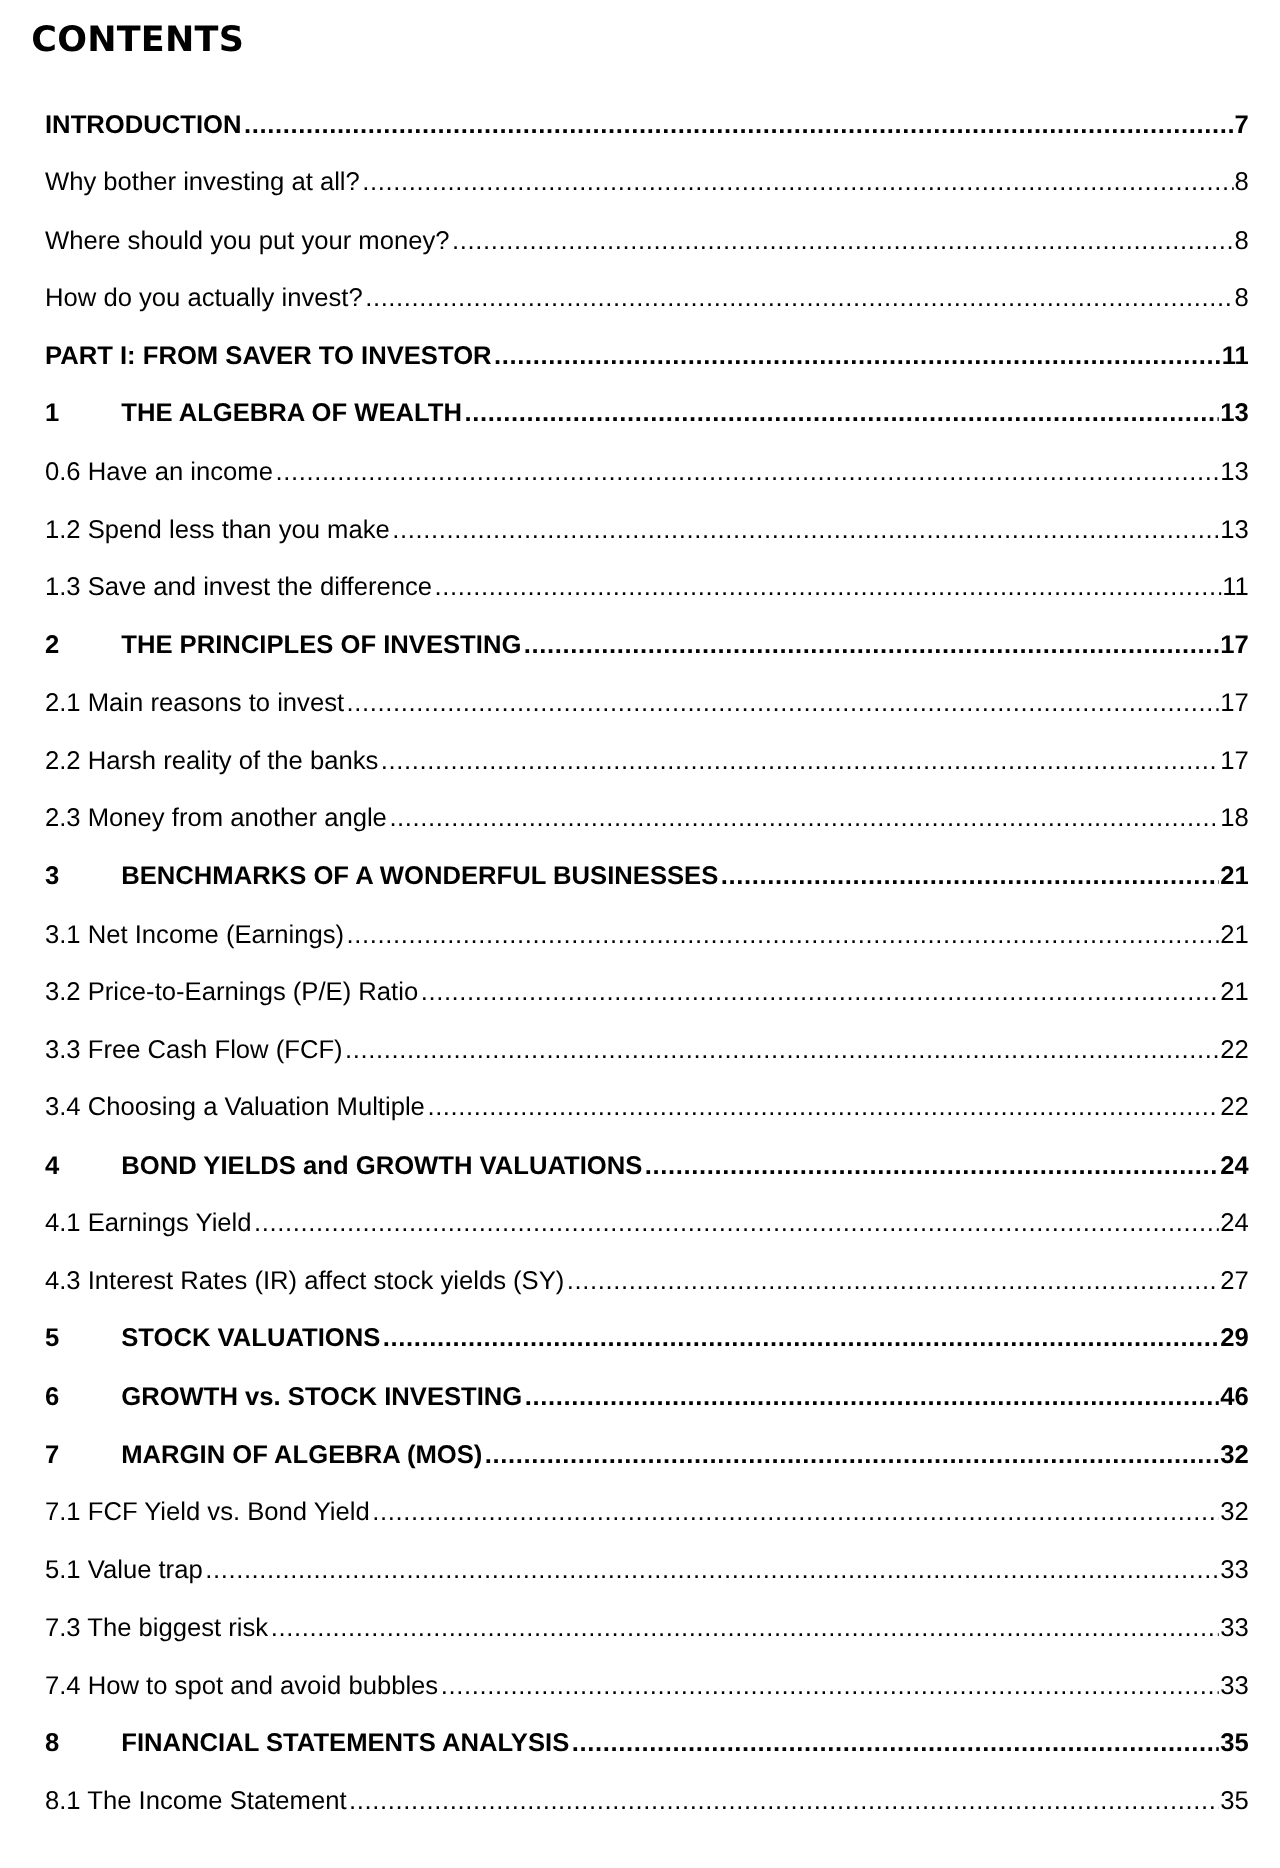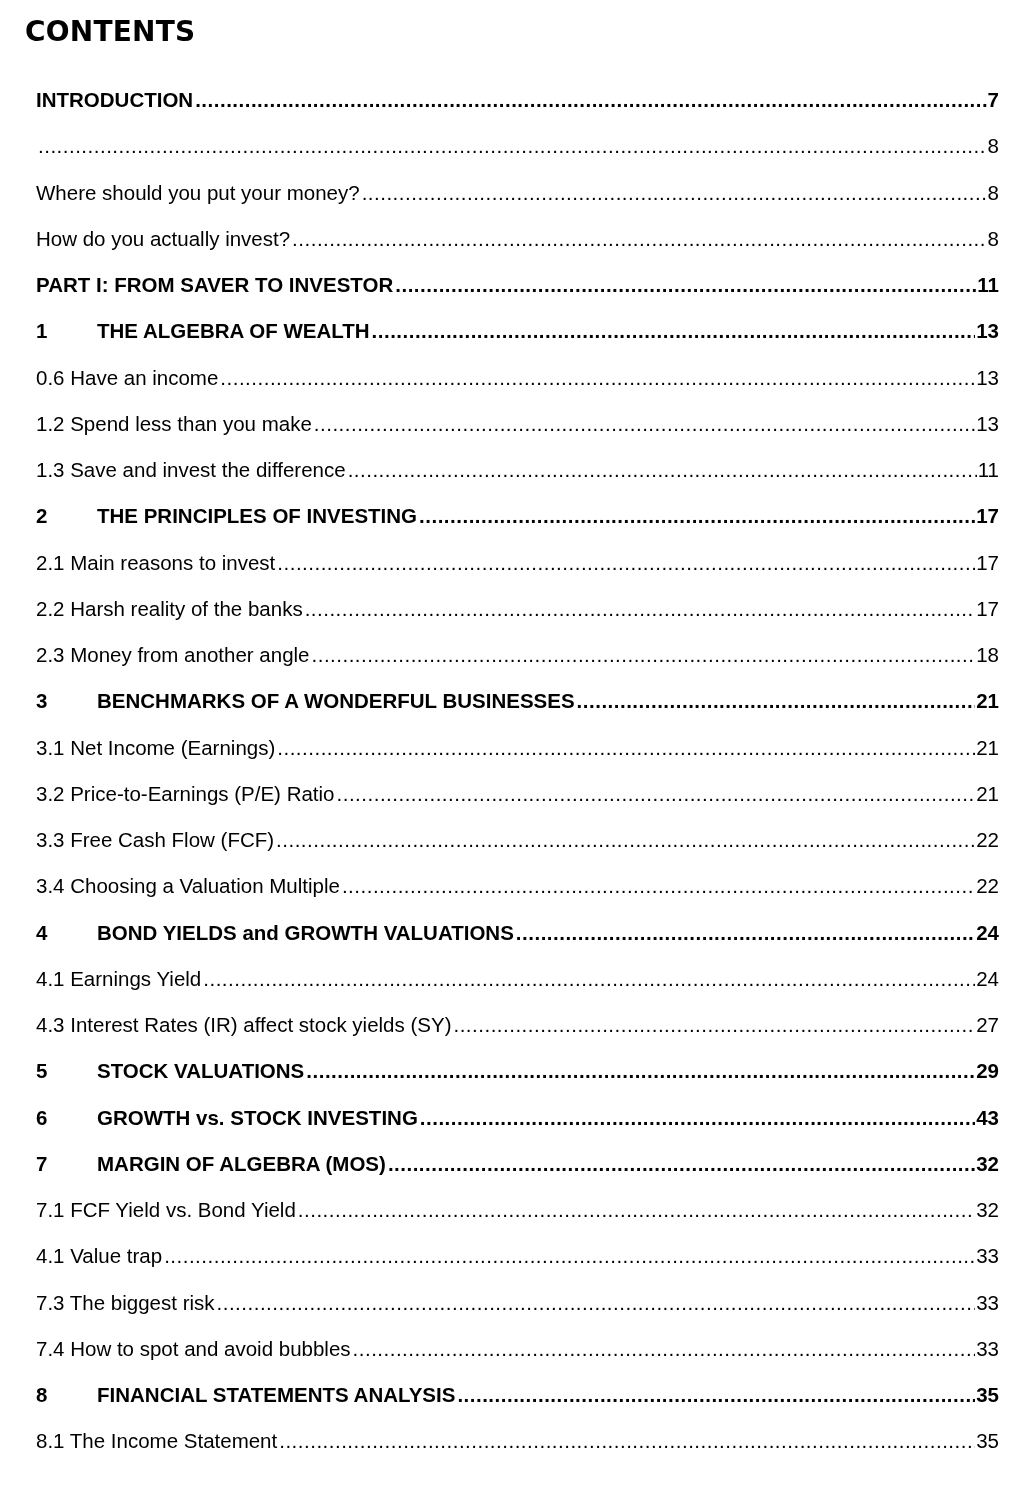--- a/index.html
+++ b/index.html
@@ -84,20 +84,21 @@
 
 <div class="page">
   <h1 class="toc-title">CONTENTS</h1>
   <ul class="toc-list" id="toc-list">
       <li class="toc-row major">
         <span class="toc-label">INTRODUCTION </span>
         <span class="toc-leader"></span>
         <span class="toc-page">7</span>
       </li>
       <li class="toc-row">
+        <span class="toc-label">Why bother investing at all?</span>
         <span class="toc-leader"></span>
         <span class="toc-page">8</span>
       </li>
       <li class="toc-row">
         <span class="toc-label">Where should you put your money? </span>
         <span class="toc-leader"></span>
         <span class="toc-page">8</span>
       </li>
       <li class="toc-row">
         <span class="toc-label">How do you actually invest? </span>
@@ -196,35 +197,35 @@
       <li class="toc-row major">
         <span class="toc-num">5</span>
         <span class="toc-label">STOCK VALUATIONS</span>
         <span class="toc-leader"></span>
         <span class="toc-page">29</span>
       </li>
       <li class="toc-row major">
         <span class="toc-num">6</span>
         <span class="toc-label">GROWTH vs. STOCK INVESTING</span>
         <span class="toc-leader"></span>
-        <span class="toc-page">43</span>
+        <span class="toc-page">46</span>
       </li>
       <li class="toc-row major">
         <span class="toc-num">7</span>
         <span class="toc-label">MARGIN OF ALGEBRA (MOS) </span>
         <span class="toc-leader"></span>
         <span class="toc-page">32</span>
       </li>
       <li class="toc-row">
         <span class="toc-label">7.1 FCF Yield vs. Bond Yield</span>
         <span class="toc-leader"></span>
         <span class="toc-page">32</span>
       </li>
       <li class="toc-row">
-        <span class="toc-label">4.1 Value trap </span>
+        <span class="toc-label">5.1 Value trap </span>
         <span class="toc-leader"></span>
         <span class="toc-page">33</span>
       </li>
       <li class="toc-row">
         <span class="toc-label">7.3 The biggest risk </span>
         <span class="toc-leader"></span>
         <span class="toc-page">33</span>
       </li>
       <li class="toc-row">
         <span class="toc-label">7.4 How to spot and avoid bubbles</span>

